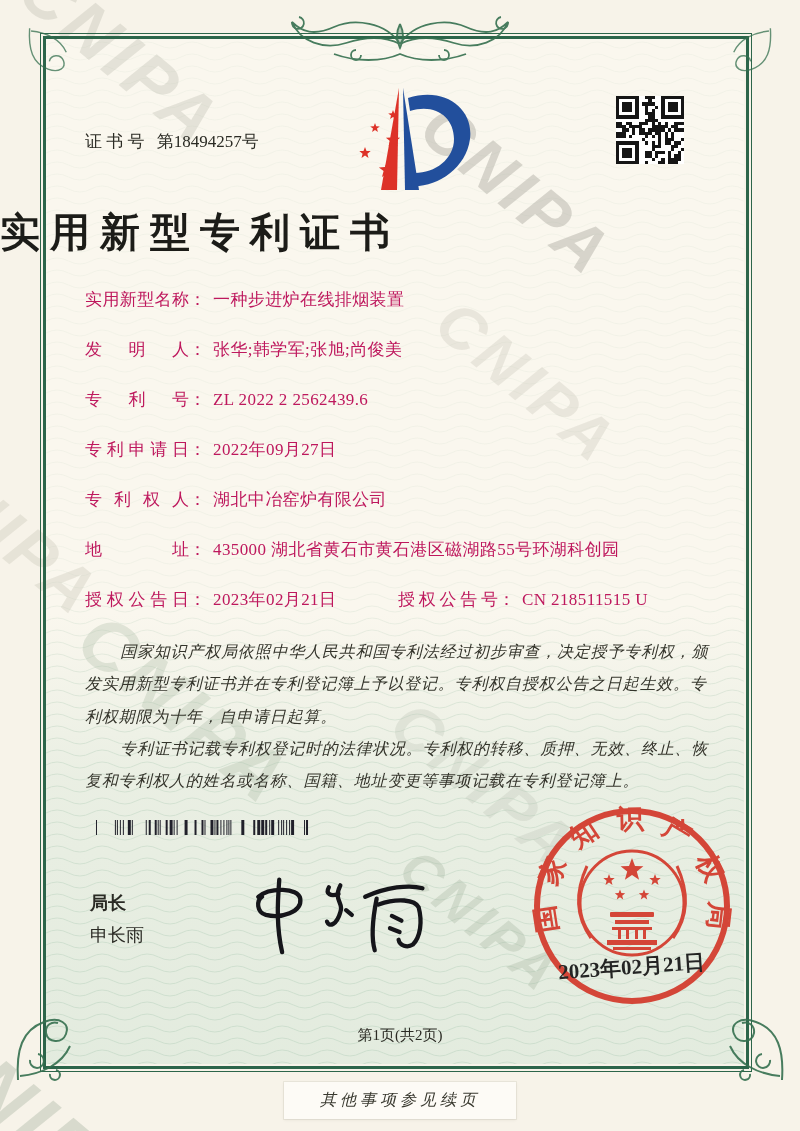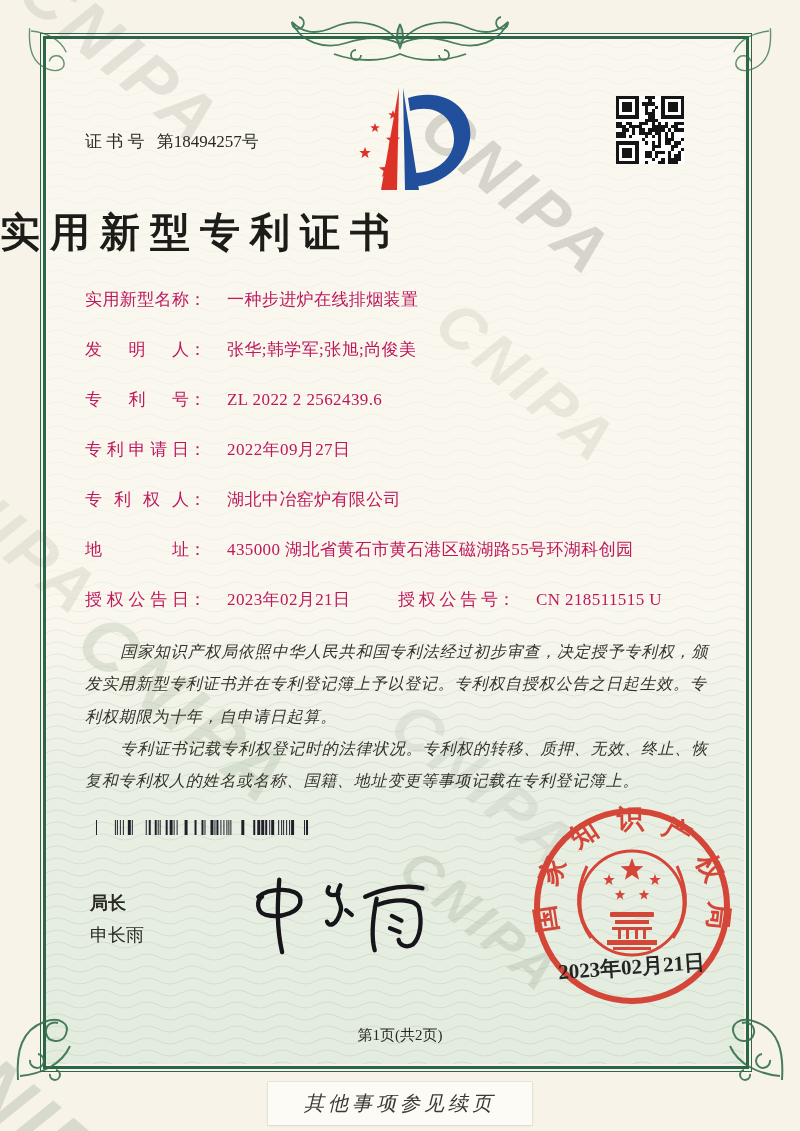--- a/index.html
+++ b/index.html
@@ -39,39 +39,39 @@
   .content{position:absolute;inset:0;z-index:4;}
   .cert-no{position:absolute;left:85px;top:90px;font-size:17px;color:#2b2b24;margin-top:40px;}
   .cert-no .val{margin-left:8px;}
   .logo{position:absolute;left:323px;top:82px;width:150px;height:114px;}
   .qr{position:absolute;left:616px;top:96px;width:68px;height:68px;}
   .doc-title{position:absolute;left:0;right:0;top:205px;
     font-size:40px;font-weight:bold;letter-spacing:10px;color:#1c1c18;}
   .row{position:absolute;left:85px;display:flex;align-items:baseline;
     font-size:17px;color:#be185d;white-space:nowrap;}
   .row .lbl{display:inline-block;width:104px;text-align:justify;text-align-last:justify;}
-  .row .val{margin-left:21px;letter-spacing:.4px;}
+  .row .val{margin-left:7px;letter-spacing:.4px;}
   .r1{top:288px}.r2{top:338px}.r3{top:388px}.r4{top:438px}.r5{top:488px}.r6{top:538px}.r7{top:588px}
   .r7b{left:398px;top:588px}
   .r7b .lbl{width:100px;}
   .paras{position:absolute;left:85px;width:632px;top:636px;}
   .paras p{margin:0;text-indent:2.2em;font-size:16px;line-height:2.02;
     font-style:italic;color:#34342b;letter-spacing:.8px;}
   .barcode{position:absolute;left:93px;top:820px;width:219px;height:15px;}
   .signer-title{position:absolute;left:90px;top:891px;font-size:18px;font-weight:bold;
     font-family:"Liberation Sans","DejaVu Sans",sans-serif;color:#2a2a24;}
   .signer-name{position:absolute;left:90px;top:923px;font-size:18px;font-weight:normal;
     font-family:"Liberation Sans","DejaVu Sans",sans-serif;color:#2a2a24;}
   .sig{position:absolute;left:222px;top:866px;width:210px;height:95px;}
   .seal{position:absolute;left:525px;top:800px;width:215px;height:215px;z-index:5;}
   .page-info{position:absolute;left:0;right:0;top:1026px;text-align:center;font-size:15px;color:#2b2b24;}
   .cont-note{position:absolute;left:50%;top:1082px;transform:translateX(-50%);
     padding:8px 36px;background:rgba(253,252,246,.92);
     box-shadow:0 0 0 1px rgba(90,90,70,.08),0 1px 3px rgba(90,90,70,.10);
-    font-style:italic;font-size:20px;letter-spacing:4px;color:#3a3a30;white-space:nowrap;}
+    font-style:italic;font-size:16px;letter-spacing:4px;color:#3a3a30;white-space:nowrap;}
 </style>
 </head>
 <body>
 
 <div class="page">
 
   <div class="frame-bg">
     <div class="wave-layer">
       <svg width="100%" height="100%" preserveAspectRatio="none">
         <defs>

